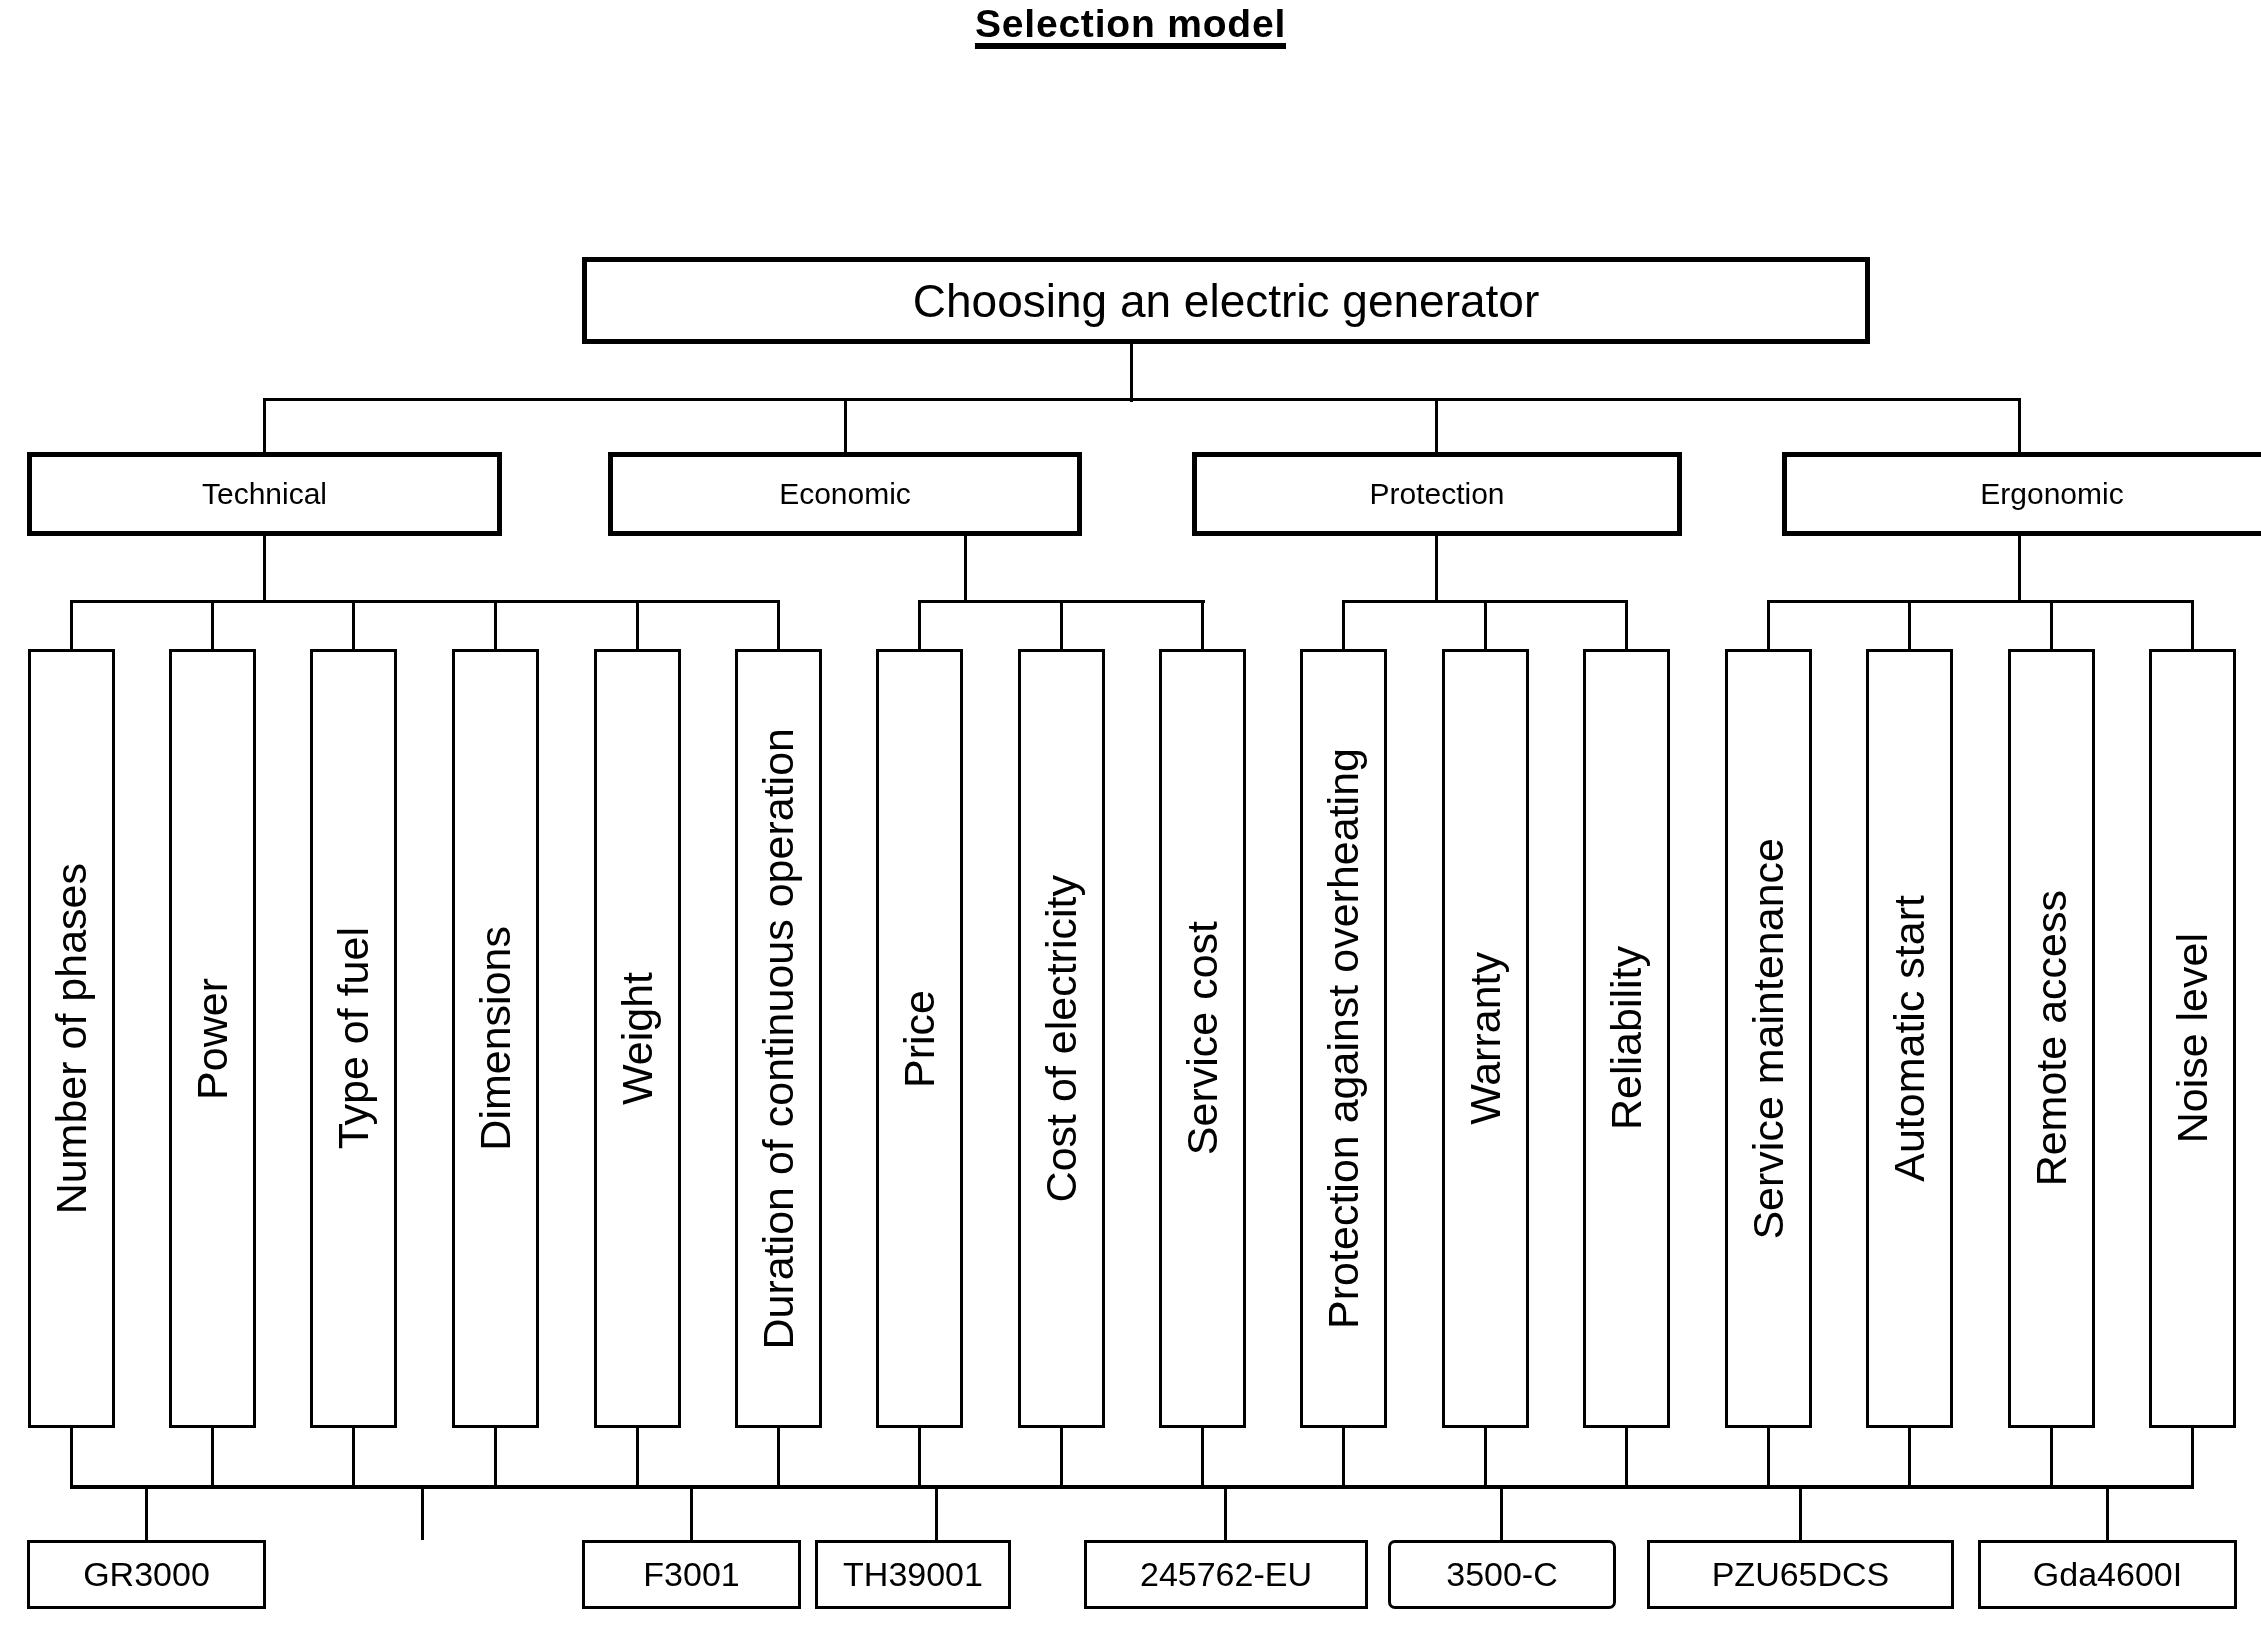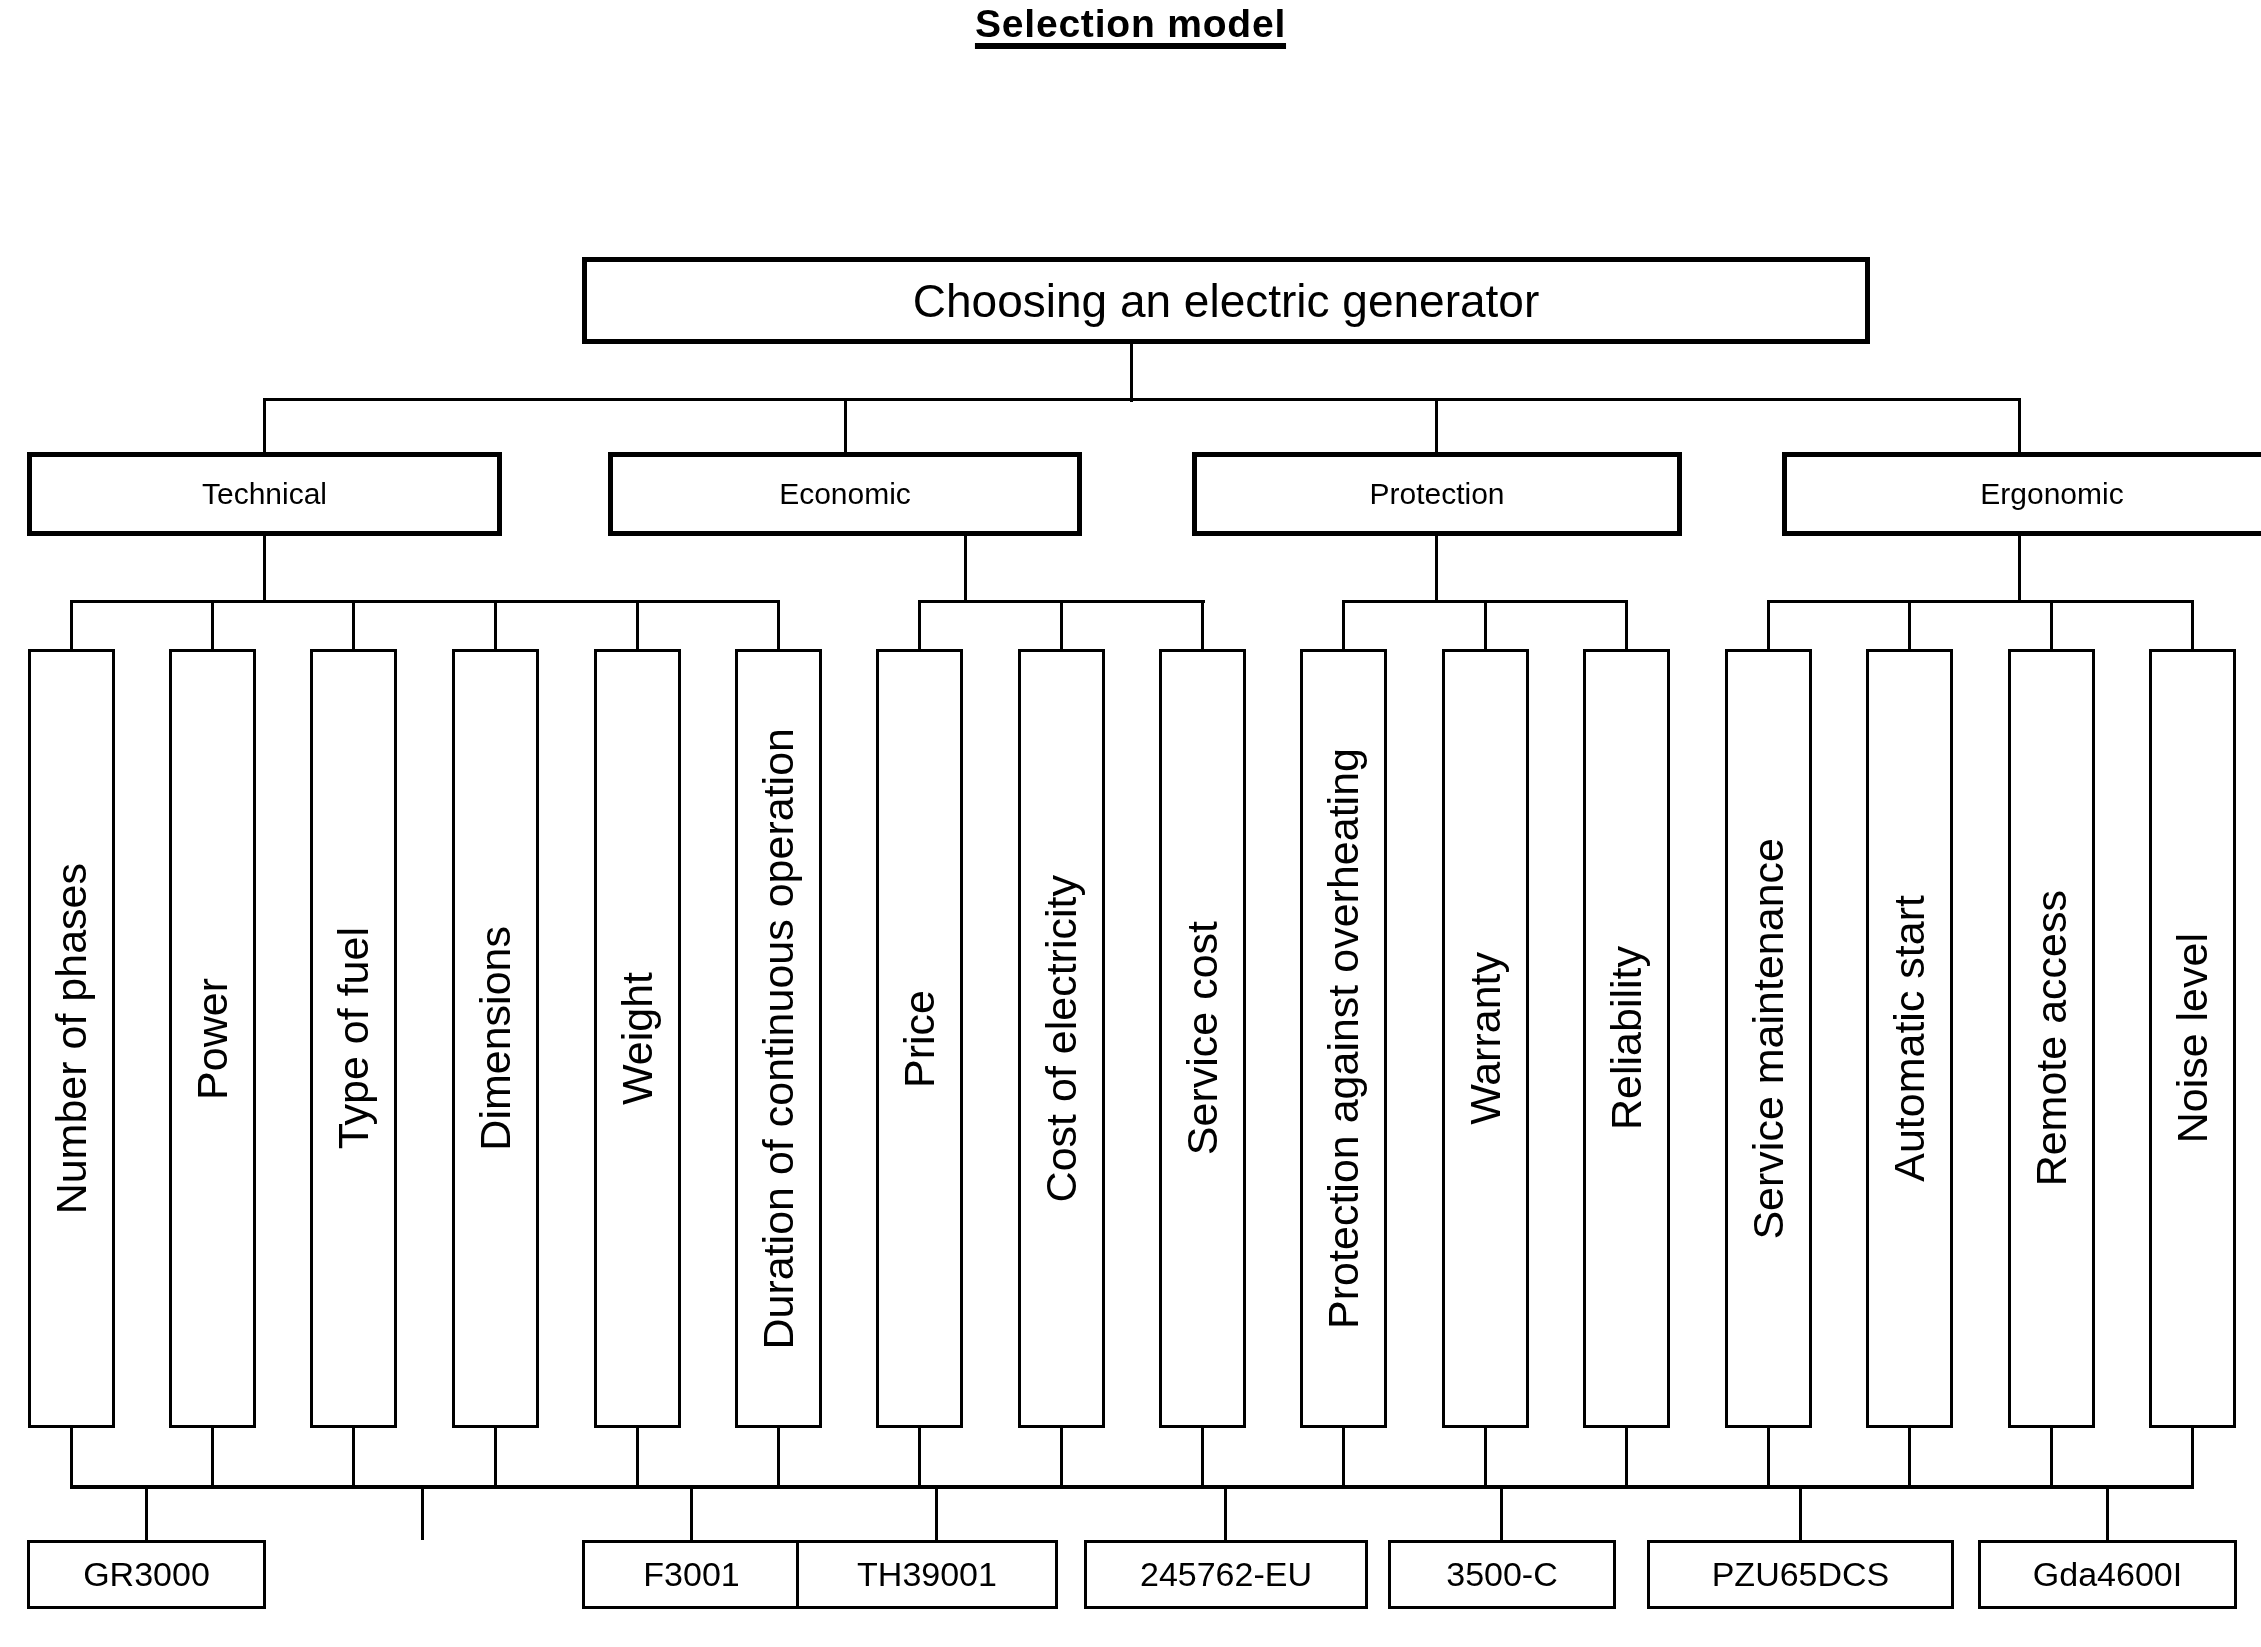--- a/index.html
+++ b/index.html
@@ -193,27 +193,27 @@
   <div class="line vline" style="left:1500px; top:1487px; height:53px;"></div>
   <div class="line vline" style="left:1799px; top:1487px; height:53px;"></div>
   <div class="line vline" style="left:2106px; top:1487px; height:53px;"></div>
 
   <div class="box alt" style="left:27px; width:239px;">
     <span>GR3000</span>
   </div>
   <div class="box alt" style="left:582px; width:219px;">
     <span>F3001</span>
   </div>
-  <div class="box alt" style="left:796px; width:262px;">
+  <div class="box alt" style="left:815px; width:196px;">
     <span>TH39001</span>
   </div>
   <div class="box alt" style="left:1084px; width:284px;">
     <span>245762-EU</span>
   </div>
-  <div class="box alt" style="left:1388px; width:228px;">
+  <div class="box alt" style="left:1388px; width:228px;border-radius:7px;">
     <span>3500-C</span>
   </div>
   <div class="box alt" style="left:1647px; width:307px;">
     <span>PZU65DCS</span>
   </div>
   <div class="box alt" style="left:1978px; width:259px;">
     <span>Gda4600I</span>
   </div>
 
 </div>

